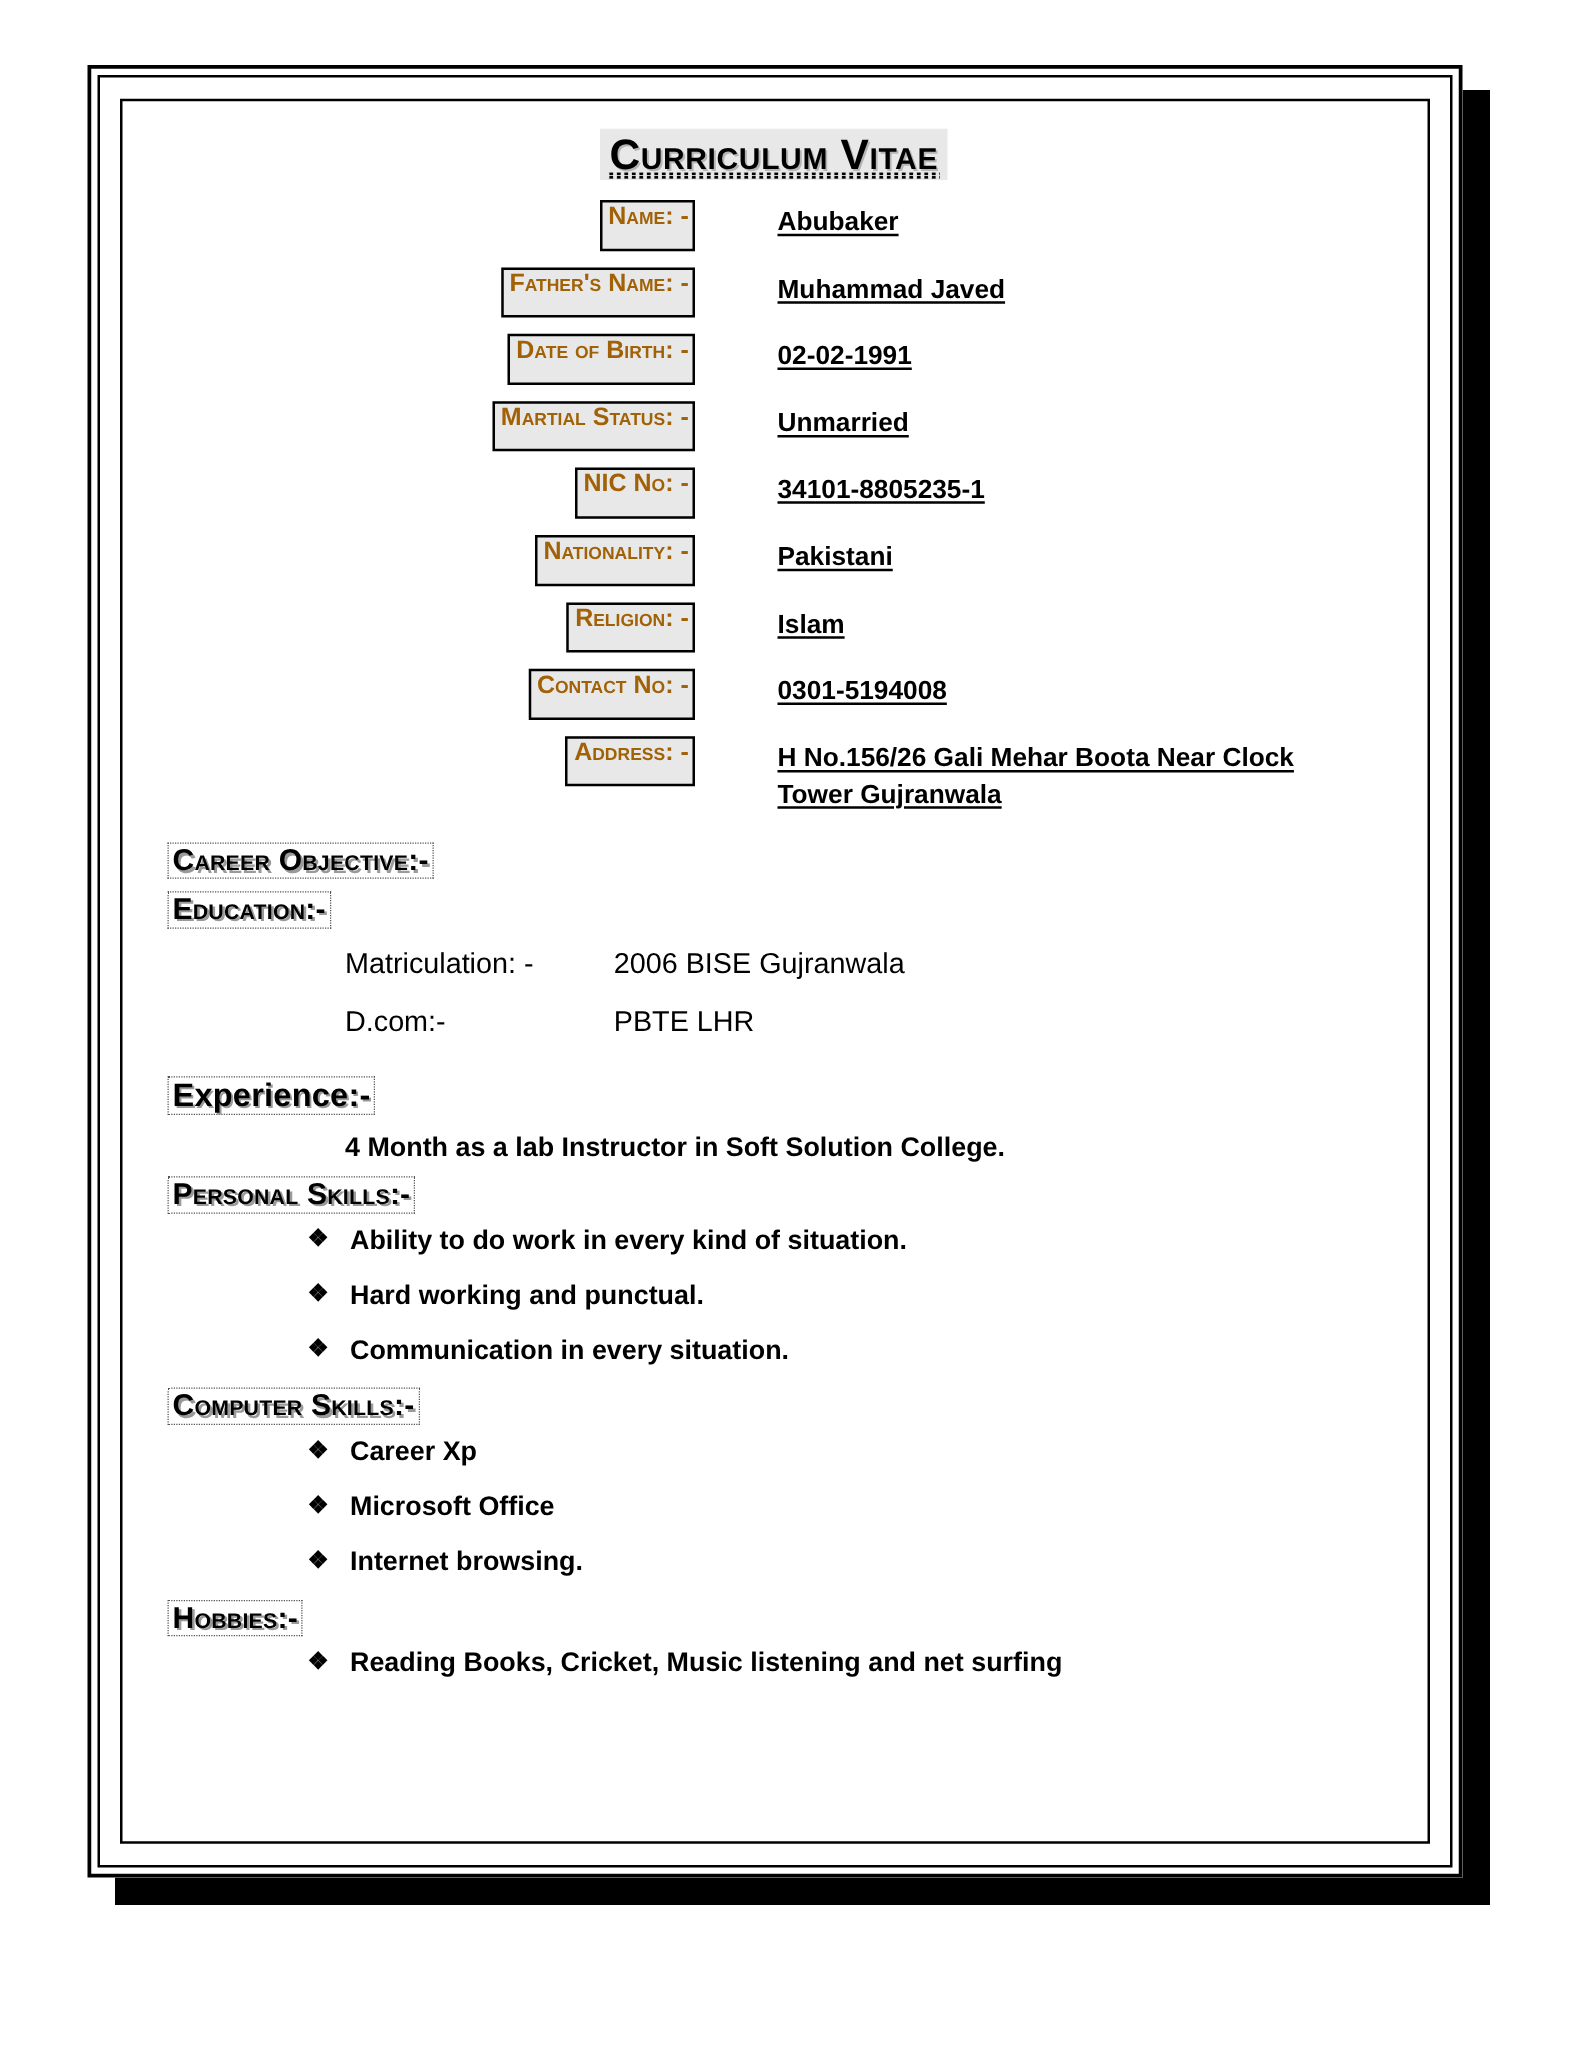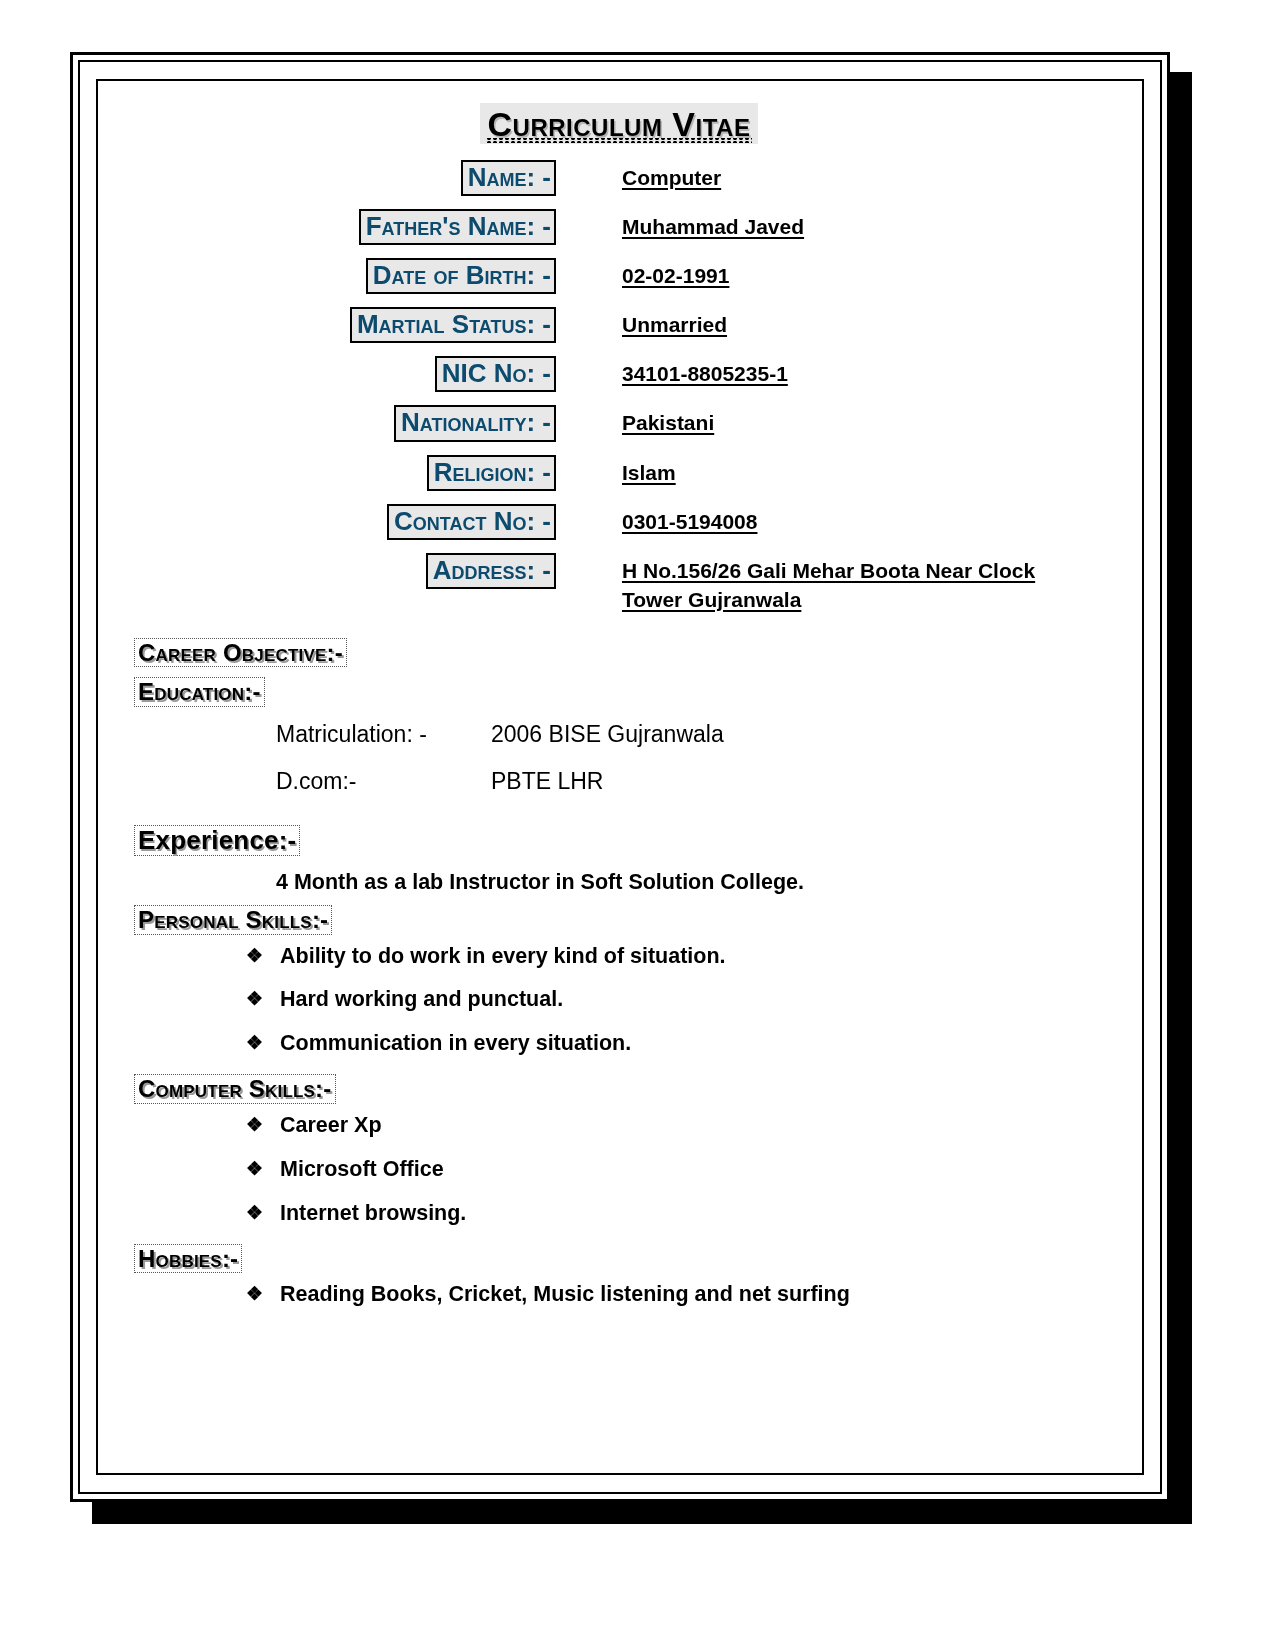--- a/index.html
+++ b/index.html
@@ -133,24 +133,24 @@
     padding-left: 66px !important;
     padding-bottom: 13px !important;
     padding-top: 4px !important;
   }
   .info-label {
     display: inline-block;
     border: 2.5px solid #000;
     background: #e8e8e8;
     font-variant: small-caps;
     font-weight: bold;
-    font-size: 26px;
+    font-size: 20px;
     line-height: 1.08;
-    padding: 1px 3px 3px 5px;
-    color: #0c4a6e;
+    padding: 1px 3px 14px 5px;
+    color: #a16207;
     white-space: nowrap;
   }
   .info-value {
     font-size: 21px;
     font-weight: bold;
     color: #000;
     text-decoration: underline;
     text-underline-offset: 3px;
     line-height: 1.38;
     white-space: nowrap;
@@ -262,21 +262,21 @@
           <span class="doc-title"><span>Curriculum Vitae</span><span class="wavy"></span></span>
         </div>
 
         <table id="info-table">
           <tbody>
             <tr>
               <td class="label-cell">
                 <span class="info-label">Name: -</span>
               </td>
               <td class="value-cell">
-                <span class="info-value">Computer</span>
+                <span class="info-value">Abubaker</span>
               </td>
             </tr>
             <tr>
               <td class="label-cell">
                 <span class="info-label">Father's Name: -</span>
               </td>
               <td class="value-cell">
                 <span class="info-value">Muhammad Javed</span>
               </td>
             </tr>

